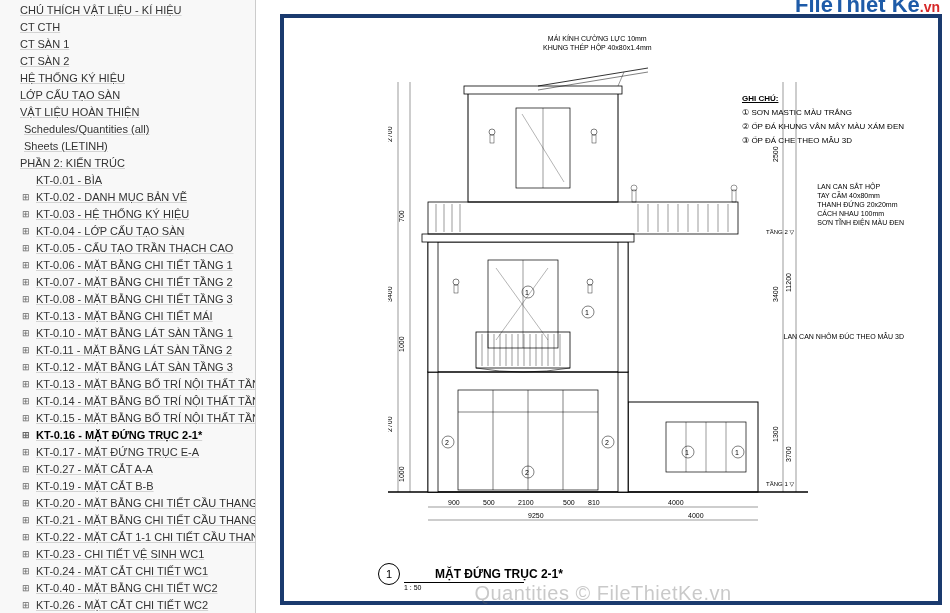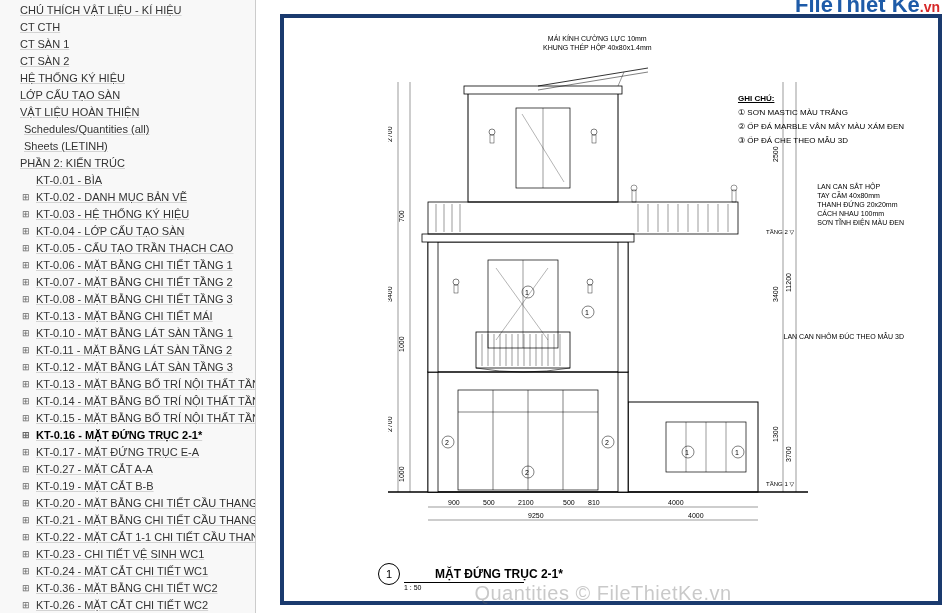--- a/index.html
+++ b/index.html
@@ -62,41 +62,41 @@
       <div class="tree-item level-2">KT-0.15 - MẶT BẰNG BỐ TRÍ NỘI THẤT TẦNG :</div>
       <div class="tree-item level-2 selected">KT-0.16 - MẶT ĐỨNG TRỤC 2-1*</div>
       <div class="tree-item level-2">KT-0.17 - MẶT ĐỨNG TRỤC E-A</div>
       <div class="tree-item level-2">KT-0.27 - MẶT CẮT A-A</div>
       <div class="tree-item level-2">KT-0.19 - MẶT CẮT B-B</div>
       <div class="tree-item level-2">KT-0.20 - MẶT BẰNG CHI TIẾT CẦU THANG T!</div>
       <div class="tree-item level-2">KT-0.21 - MẶT BẰNG CHI TIẾT CẦU THANG T!</div>
       <div class="tree-item level-2">KT-0.22 - MẶT CẮT 1-1 CHI TIẾT CẦU THANG</div>
       <div class="tree-item level-2">KT-0.23 - CHI TIẾT VỆ SINH WC1</div>
       <div class="tree-item level-2">KT-0.24 - MẶT CẮT CHI TIẾT WC1</div>
-      <div class="tree-item level-2">KT-0.36 - MẶT BẰNG CHI TIẾT WC2</div>
+      <div class="tree-item level-2">KT-0.40 - MẶT BẰNG CHI TIẾT WC2</div>
       <div class="tree-item level-2">KT-0.26 - MẶT CẮT CHI TIẾT WC2</div>
     </div>
 </div>
 
 <div class="canvas">
   <div class="watermark-logo">
     <span class="f">File</span><span class="t">Thiết</span> <span class="k">Kế</span><span class="vn">.vn</span>
   </div>
   <div class="drawing-frame">
     <div class="drawing-content">
 
       <div class="annot" style="top:2px; left:245px; text-align:center;">
         <div>MÁI KÍNH CƯỜNG LỰC 10mm</div>
         <div>KHUNG THÉP HỘP 40x80x1.4mm</div>
       </div>
 
       <div class="ghi-chu">
         <div class="ghi-chu-title">GHI CHÚ:</div>
         <div>① SƠN MASTIC MÀU TRẮNG</div>
-        <div>② ỐP ĐÁ MARBLE VÂN MÂY MÀU XÁM ĐEN</div>
+        <div>② ỐP ĐÁ KHUNG VÂN MÂY MÀU XÁM ĐEN</div>
         <div>③ ỐP ĐÁ CHE THEO MẪU 3D</div>
       </div>
 
       <div class="annot" style="top:150px; right:20px;">
         <div>LAN CAN SẮT HỘP</div>
         <div>TAY CẦM 40x80mm</div>
         <div>THANH ĐỨNG 20x20mm</div>
         <div>CÁCH NHAU 100mm</div>
         <div>SƠN TĨNH ĐIỆN MÀU ĐEN</div>
       </div>

